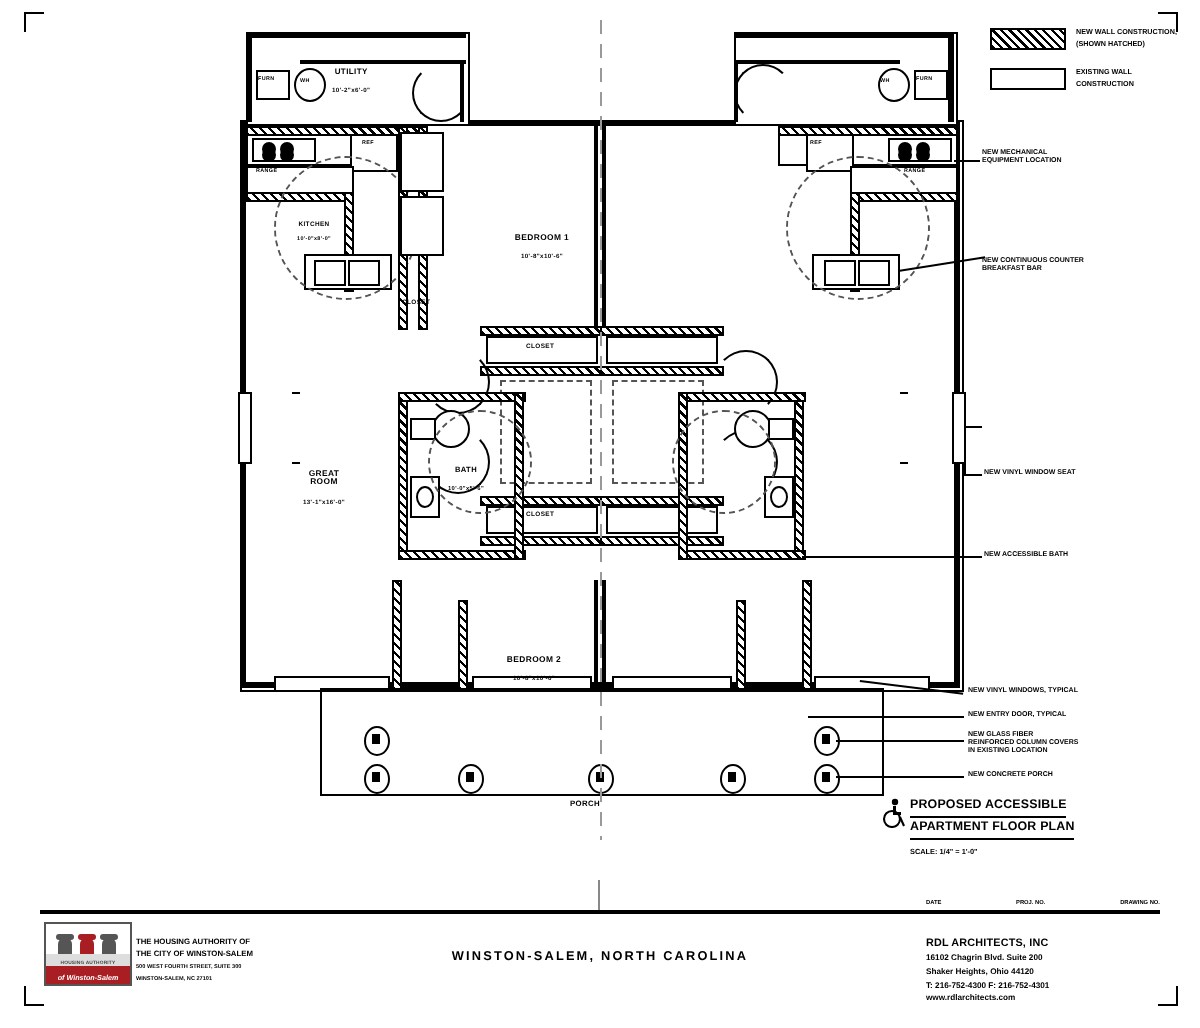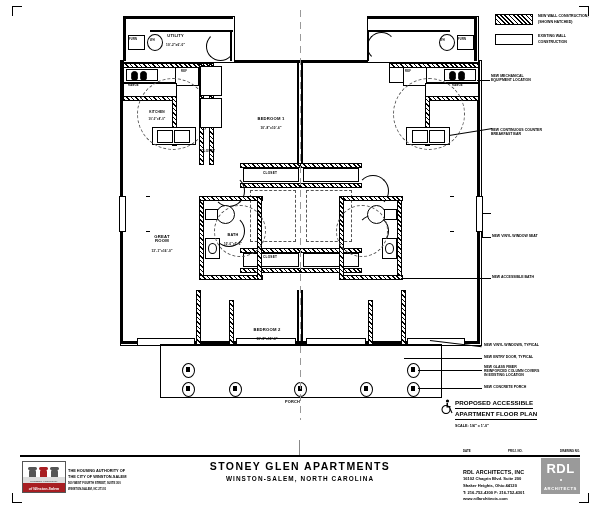--- a/index.html
+++ b/index.html
@@ -358,21 +358,20 @@
   </svg>
   <div id="plantitle">
     <span class="u">PROPOSED ACCESSIBLE</span><br>
     <span class="u">APARTMENT FLOOR PLAN</span>
   </div>
   <div id="plan-scale">SCALE: 1/4" = 1'-0"</div>
 
   <div id="centerline"></div>
   <div id="tb-rule"></div>
 
-  <div id="title-main">STONEY GLEN APARTMENTS</div>
   <div id="title-sub">WINSTON-SALEM, NORTH CAROLINA</div>
 
   <div id="ha">
     <div class="figs">
       <div class="f" style="left:3px;"></div>
       <div class="hatn" style="left:2px;"></div>
       <div class="f red" style="left:14px;"></div>
       <div class="hatn red" style="left:13px;"></div>
       <div class="f" style="left:25px;"></div>
       <div class="hatn" style="left:24px;"></div>
@@ -397,19 +396,14 @@
   <div id="tb-headrule"></div>
 
   <div id="arch">
     <span class="big">RDL ARCHITECTS, INC</span>
     <span>16102 Chagrin Blvd. Suite 200
 Shaker Heights, Ohio 44120</span>
     <span>T: 216-752-4300 F: 216-752-4301</span>
     <span>www.rdlarchitects.com</span>
   </div>
 
-  <div id="rdl">
-    <div class="r1">RDL</div>
-    <div class="dot"></div>
-    <div class="r2">ARCHITECTS</div>
-  </div>
 
 </div>
 
 </body></html>

